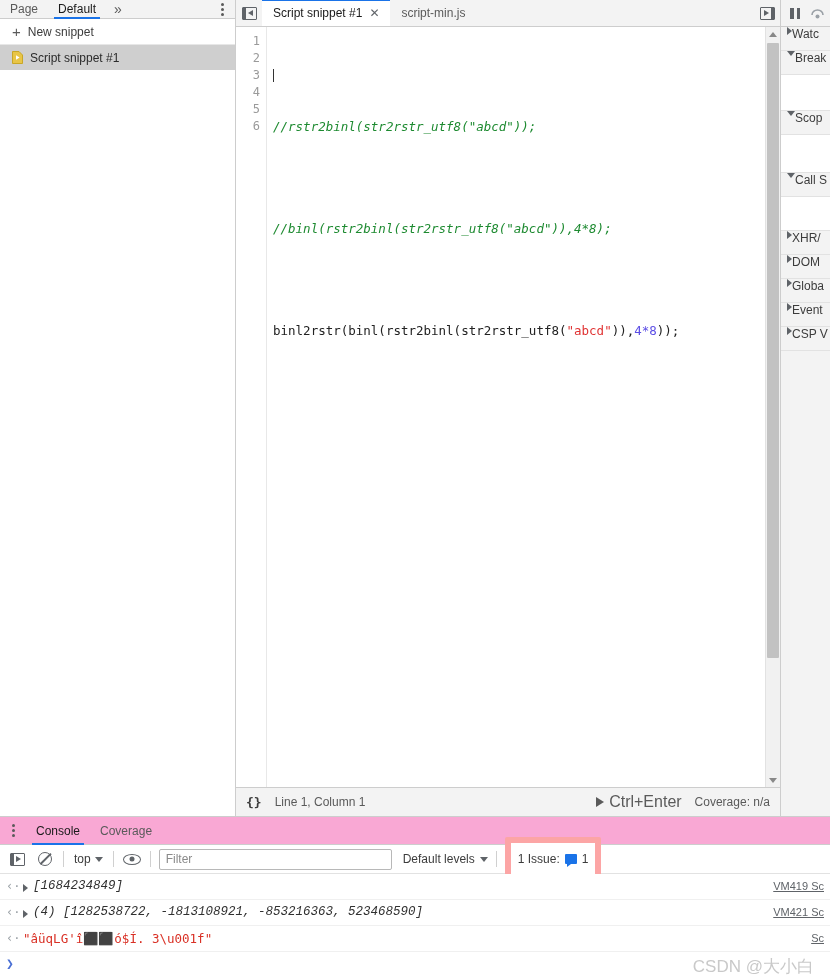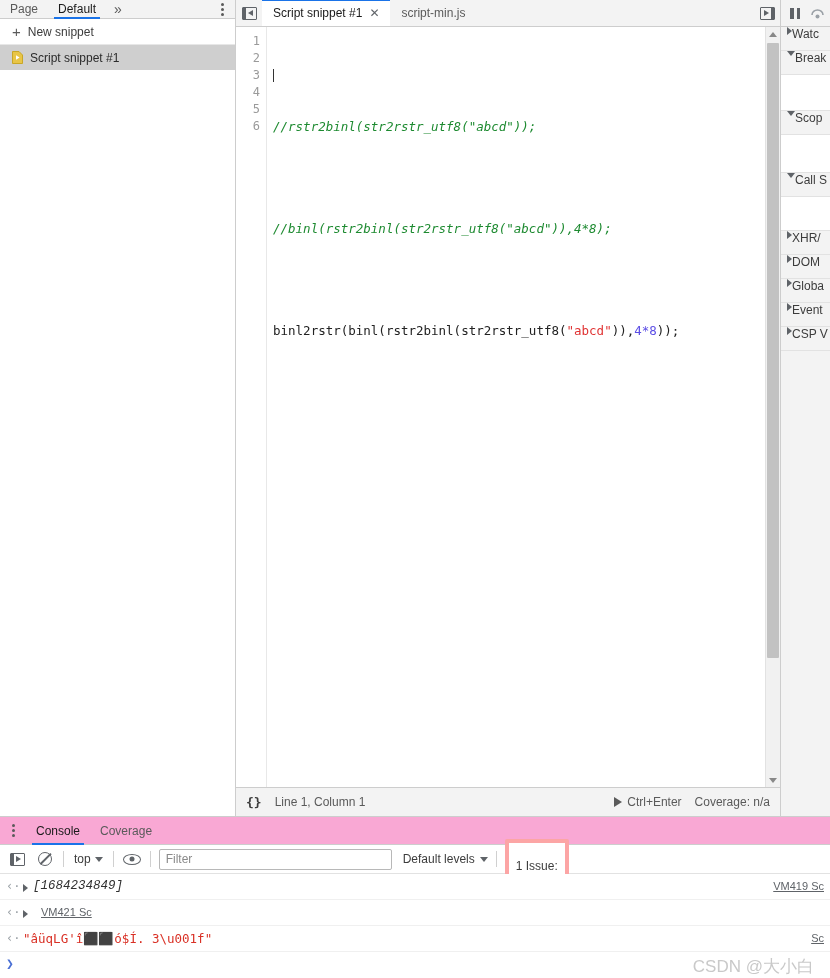--- a/index.html
+++ b/index.html
@@ -113,21 +113,21 @@
   .vscroll .track { flex: 1; width: 100%; position: relative; }
   .vscroll .thumb { position: absolute; top: 2px; left: 1px; right: 1px; height: 84%; background: #c2c2c2; border-radius: 1px; }
 
   .editor-status {
     height: 29px; flex: none; display: flex; align-items: center;
     border-top: 1px solid #cdcdcd; background: #f3f3f3; padding: 0 10px; gap: 13px;
   }
   .braces { font-family: "DejaVu Sans Mono", monospace; font-size: 13px; color: #3c3c3c; font-weight: bold; }
   .status-pos { font-size: 12px; color: #5a5a5a; }
   .status-spacer { flex: 1; }
-  .run-shortcut { display: flex; align-items: center; gap: 5px; font-size: 12px; color: #5a5a5a; }
+  .run-shortcut { display: flex; align-items: center; gap: 5px; font-size: 16px; color: #5a5a5a; }
   .play-tri { width: 0; height: 0; border-top: 5px solid transparent; border-bottom: 5px solid transparent; border-left: 8px solid #5a5a5a; }
   .coverage-txt { font-size: 12px; color: #5a5a5a; }
 
   
   .debug-sidebar { width: 49px; flex: none; background: #f3f3f3; display: flex; flex-direction: column; overflow: hidden; }
   .debug-toolbar {
     height: 27px; display: flex; align-items: center; gap: 10px;
     padding-left: 9px; border-bottom: 1px solid #cdcdcd; background: #f3f3f3; flex: none;
   }
   .pause-icon { display: flex; gap: 3px; }
@@ -173,21 +173,21 @@
   .eye-icon::after { content:""; position:absolute; left:50%; top:50%; transform:translate(-50%,-50%); width:5px; height:5px; border-radius:50%; background:#5f6368; }
   .filter-input {
     flex: none; width: 233px; height: 21px; border: 1px solid #b8b8b8; border-radius: 2px;
     font-size: 12px; color: #3c3c3c; padding: 0 6px; outline: none; background: #fff;
     font-family: "Liberation Sans", sans-serif;
   }
   .filter-input::placeholder { color: #8a8a8a; }
   .levels-select { display: flex; align-items: center; gap: 5px; font-size: 12px; color: #3c3c3c; padding-left: 3px; }
   .issues-btn {
     display: flex; align-items: center; gap: 5px; height: 20px; padding: 16px 7px;
-    border: 4px solid #fca5a5; border-radius: 2px; background: #fff; font-size: 12px; color: #3c3c3c; flex-direction: column;
+    border: 6px solid #fca5a5; border-radius: 2px; background: #fff; font-size: 12px; color: #3c3c3c;
   }
   .issue-chip { width: 12px; height: 10px; background: #1a73e8; border-radius: 1px; position: relative; display:inline-block; }
   .issue-chip::after { content:""; position:absolute; left:2px; bottom:-3px; width:0;height:0;border-left:4px solid #1a73e8;border-bottom:3px solid transparent; }
 
   .console-messages { flex: 1; overflow: hidden; background: #fff; position: relative; }
   .cmsg {
     display: flex; align-items: flex-start; gap: 5px;
     min-height: 26px; padding: 4px 6px 4px 6px; border-bottom: 1px solid #f0f0f0;
     font-family: "DejaVu Sans Mono", monospace; font-size: 12.5px; position: relative;
   }
@@ -442,20 +442,21 @@
       <div class="cmsg">
         <span class="ret-arrow">‹·</span>
         <span class="disc-tri"></span>
         <span class="cmsg-body arr-brk">[1684234849]</span>
         <span class="cmsg-src">VM419  Sc</span>
       </div>
 
       <div class="cmsg">
         <span class="ret-arrow">‹·</span>
         <span class="disc-tri"></span>
+        <span class="cmsg-body arr-brk"><span class="arr-count">(4) </span><span>[1282538722, -1813108921, -853216363, 523468590]</span></span>
         <span class="cmsg-src">VM421  Sc</span>
       </div>
 
       <div class="cmsg">
         <span class="ret-arrow">‹·</span>
         <span class="cmsg-body str-val">"âüqLG'î⬛⬛ó$Í. 3\u001f"</span>
         <span class="cmsg-src">Sc</span>
       </div>
 
       <div class="console-prompt">

